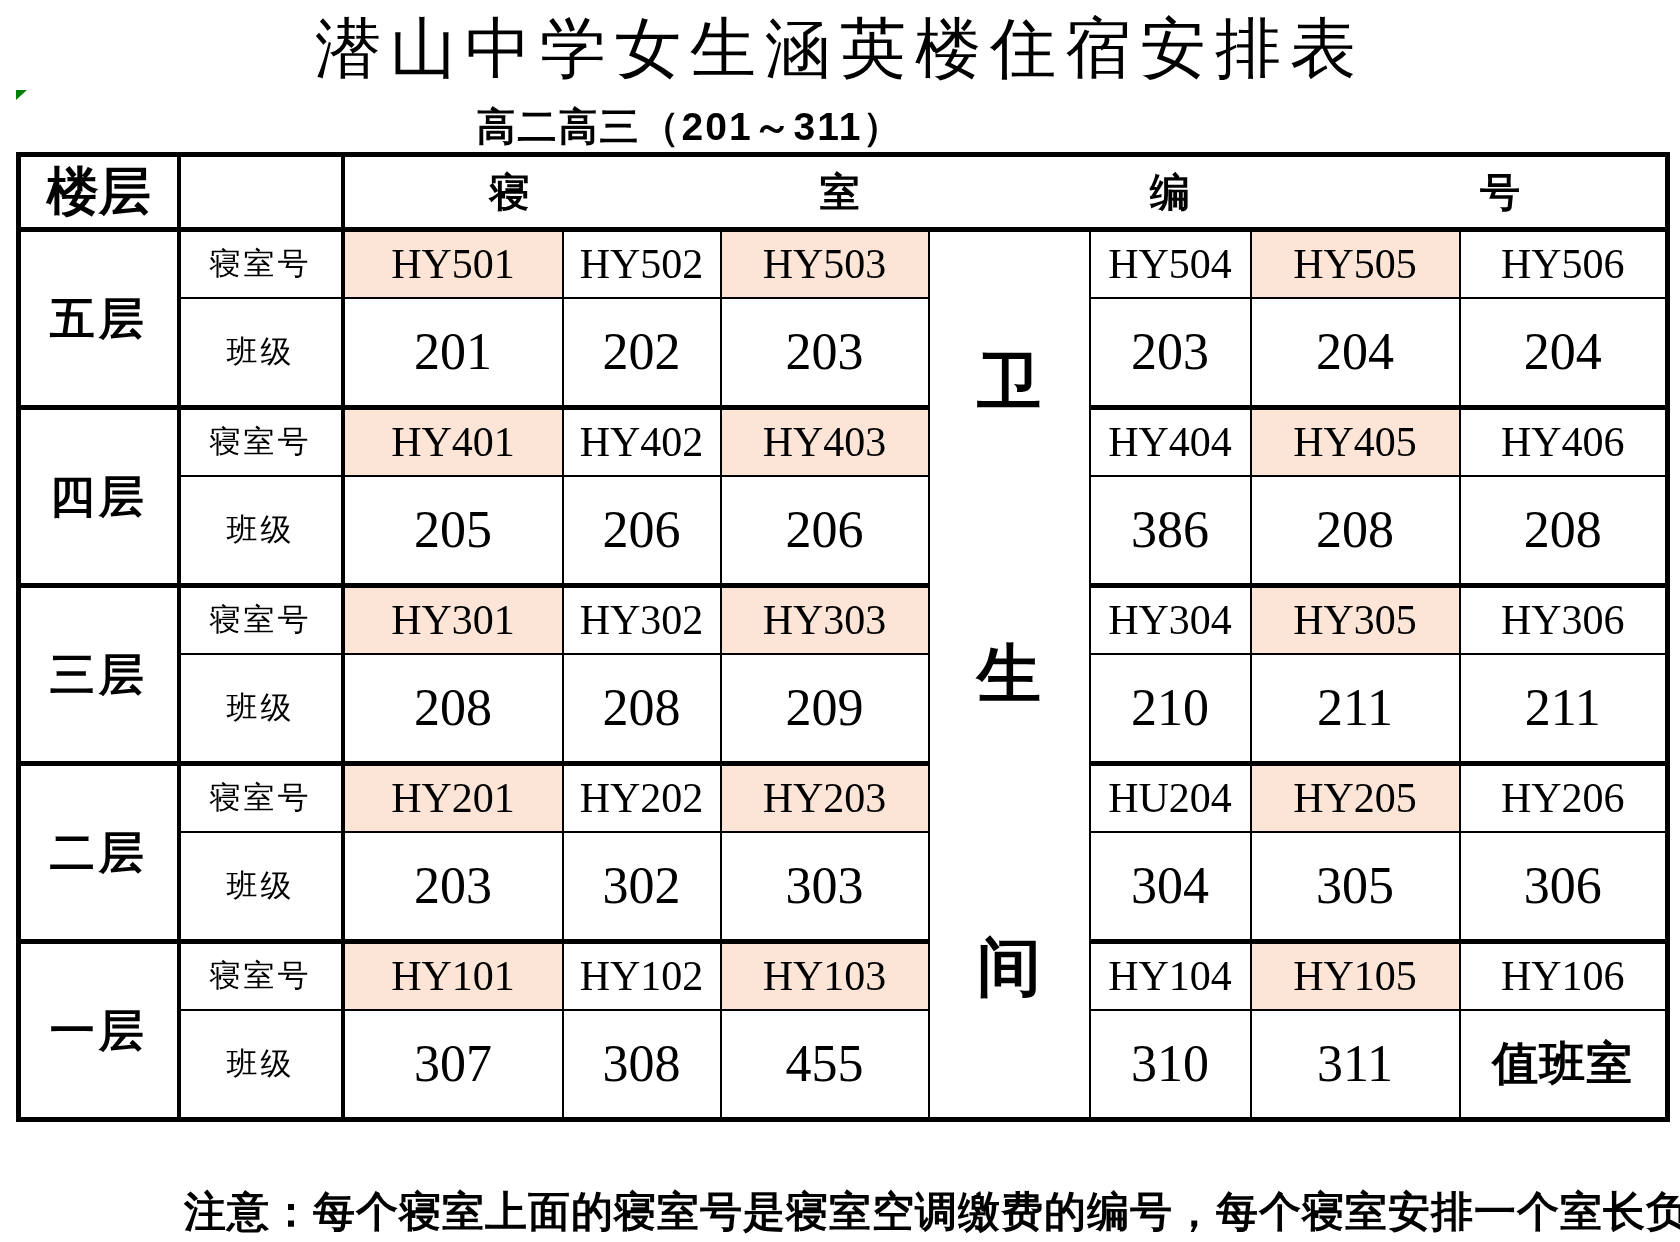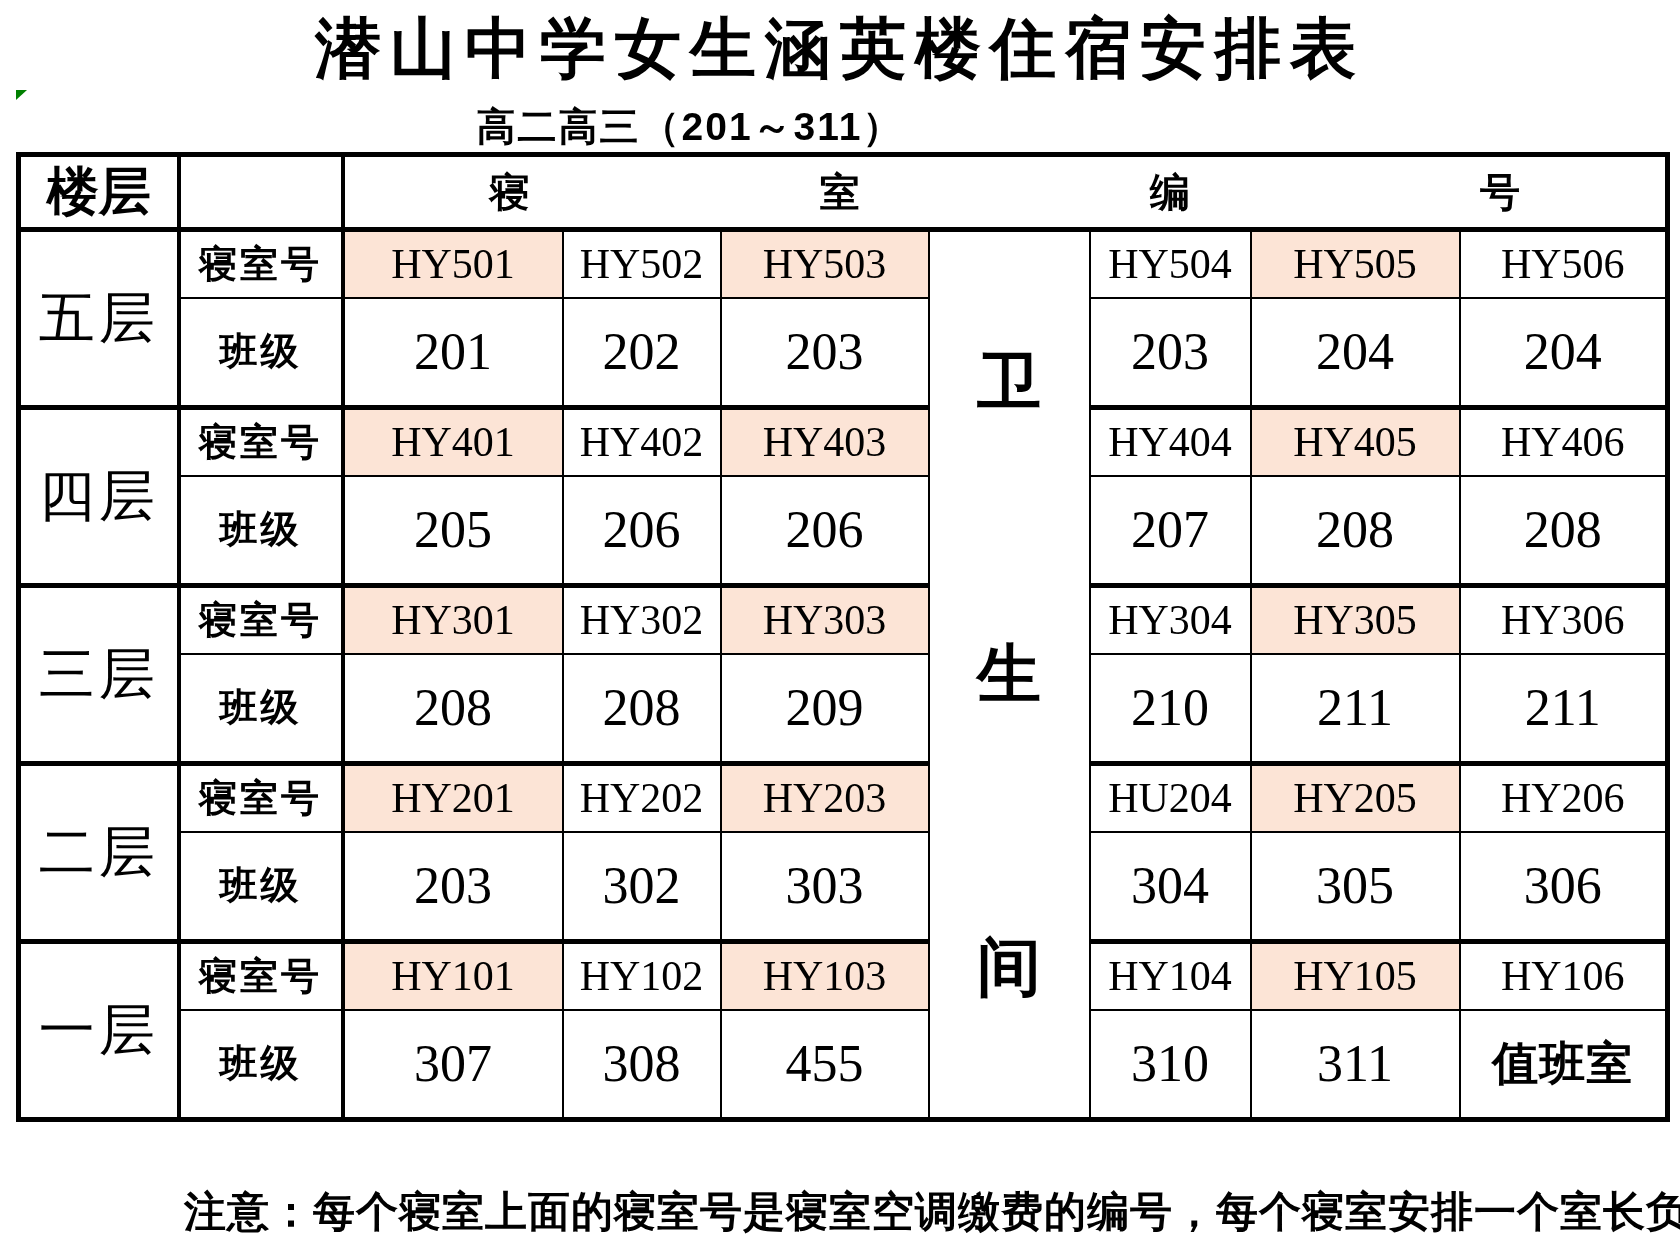--- a/index.html
+++ b/index.html
@@ -2,21 +2,21 @@
 <html><head>
 <meta charset="utf-8">
 <style>
   * { margin:0; padding:0; box-sizing:border-box; }
   html,body { width:1680px; height:1242px; background:#ffffff; overflow:hidden; position:relative; }
   body { font-family:"Liberation Serif","DejaVu Serif",serif; color:#000; }
 
   .title {
     position:absolute; top:4px; left:0; width:1680px; text-align:center;
     font-family:"Liberation Sans","DejaVu Sans",sans-serif;
-    font-weight:700; font-size:66px; letter-spacing:9px; white-space:nowrap;
+    font-weight:400; font-size:66px; letter-spacing:9px; white-space:nowrap;
   }
   .subtitle {
     position:absolute; top:100px; left:0; width:1380px; text-align:center;
     font-family:"Liberation Sans","DejaVu Sans",sans-serif;
     font-weight:800; font-size:39px; letter-spacing:2px; white-space:nowrap;
   }
   .green-marker {
     position:absolute; left:16px; top:90px; width:11px; height:10px;
     background:#008000; clip-path:polygon(0 0, 100% 0, 0 100%);
   }
@@ -33,22 +33,22 @@
   tr.hdr  { height:64px; }
   tr.dorm { height:68px; }
   tr.cls  { height:110px; }
 
   .bt  { border-top-width:5px !important; }      
   .br4 { border-right-width:4px !important; }    
 
   .hdrcell { font-weight:bold; font-size:52px; }
   .spread  { display:flex; justify-content:space-around; align-items:center; width:100%;
              font-weight:bold; font-size:40px; }
-  .floorname { font-weight:normal; font-size:56px; letter-spacing:4px; }
-  .rowlabel  { font-size:38px; letter-spacing:3px;font-weight:bold; }
+  .floorname { font-weight:bold; font-size:45px; letter-spacing:4px; }
+  .rowlabel  { font-size:31px; letter-spacing:3px; }
   .dormno    { font-size:42px; }
   .classno   { font-size:52px; }
   .hl        { background:#FCE4D6; }
   .duty      { font-weight:bold; font-size:46px; letter-spacing:1px;font-family:Liberation Serif, serif; }
 
   .wc-inner {
     height:880px; display:flex; flex-direction:column;
     justify-content:space-around; align-items:center;
     font-weight:bold; font-size:64px;
   }
@@ -127,21 +127,21 @@
     <td class="dormno hl bt">HY403</td>
     <td class="dormno bt">HY404</td>
     <td class="dormno hl bt">HY405</td>
     <td class="dormno bt">HY406</td>
   </tr>
   <tr class="cls">
     <td class="rowlabel br4">班级</td>
     <td class="classno">205</td>
     <td class="classno">206</td>
     <td class="classno">206</td>
-    <td class="classno">207</td>
+    <td class="classno">386</td>
     <td class="classno">208</td>
     <td class="classno">208</td>
   </tr>
 
   <tr class="dorm">
     <td rowspan="2" class="floorname bt br4">三层</td>
     <td class="rowlabel bt br4">寝室号</td>
     <td class="dormno hl bt">HY301</td>
     <td class="dormno bt">HY302</td>
     <td class="dormno hl bt">HY303</td>

